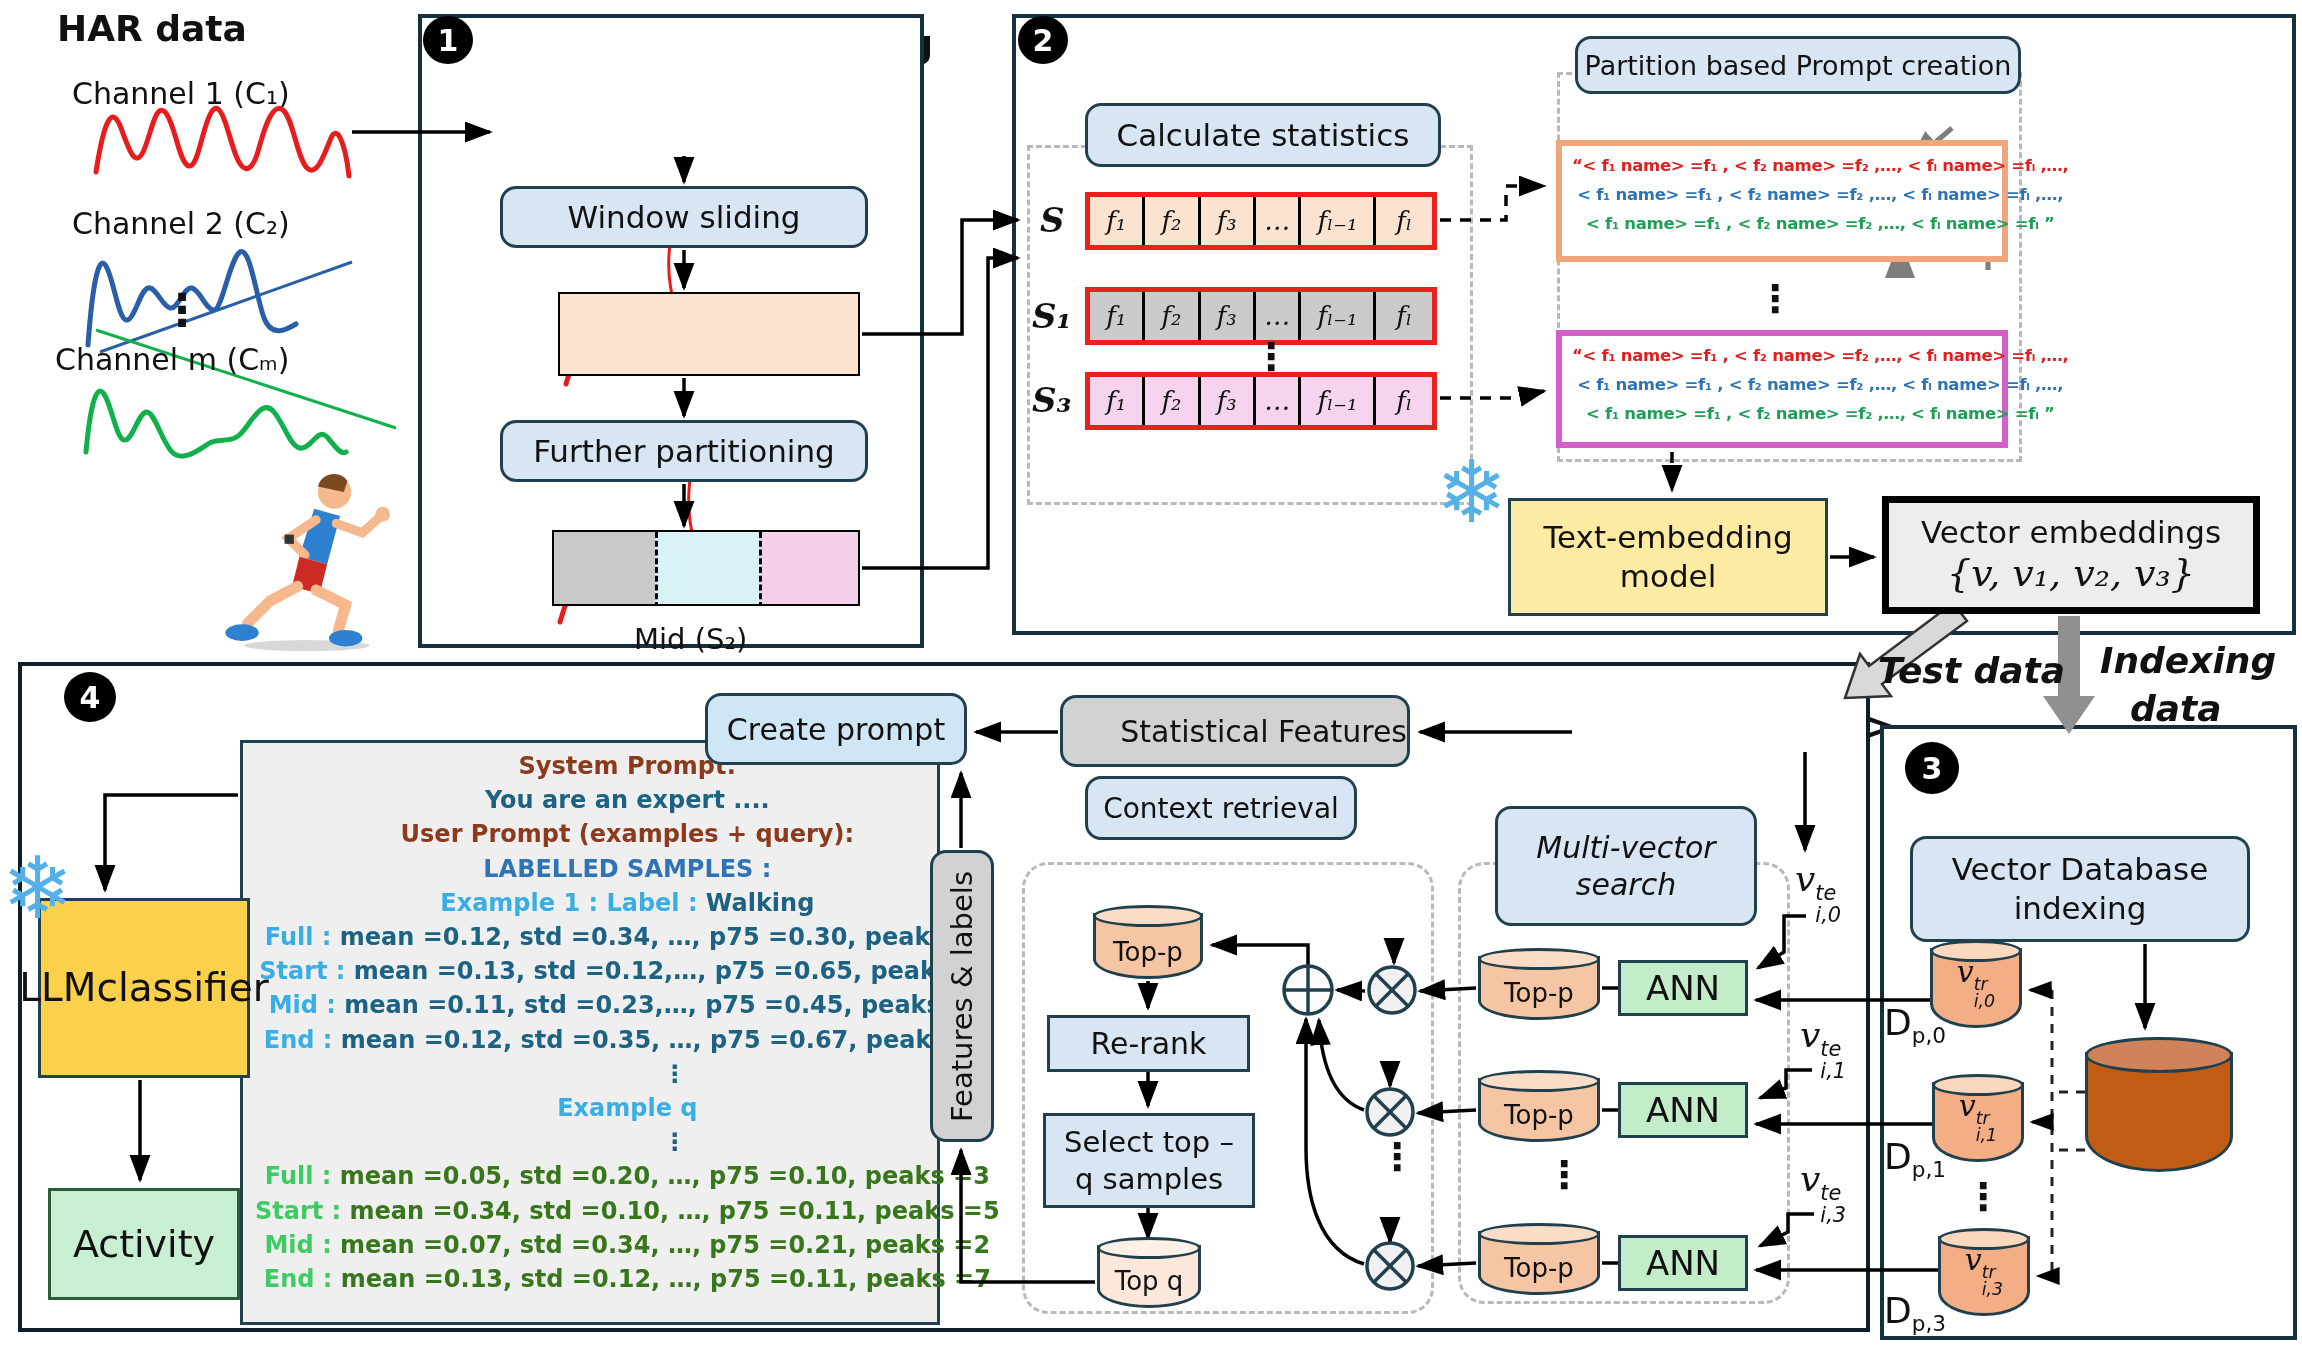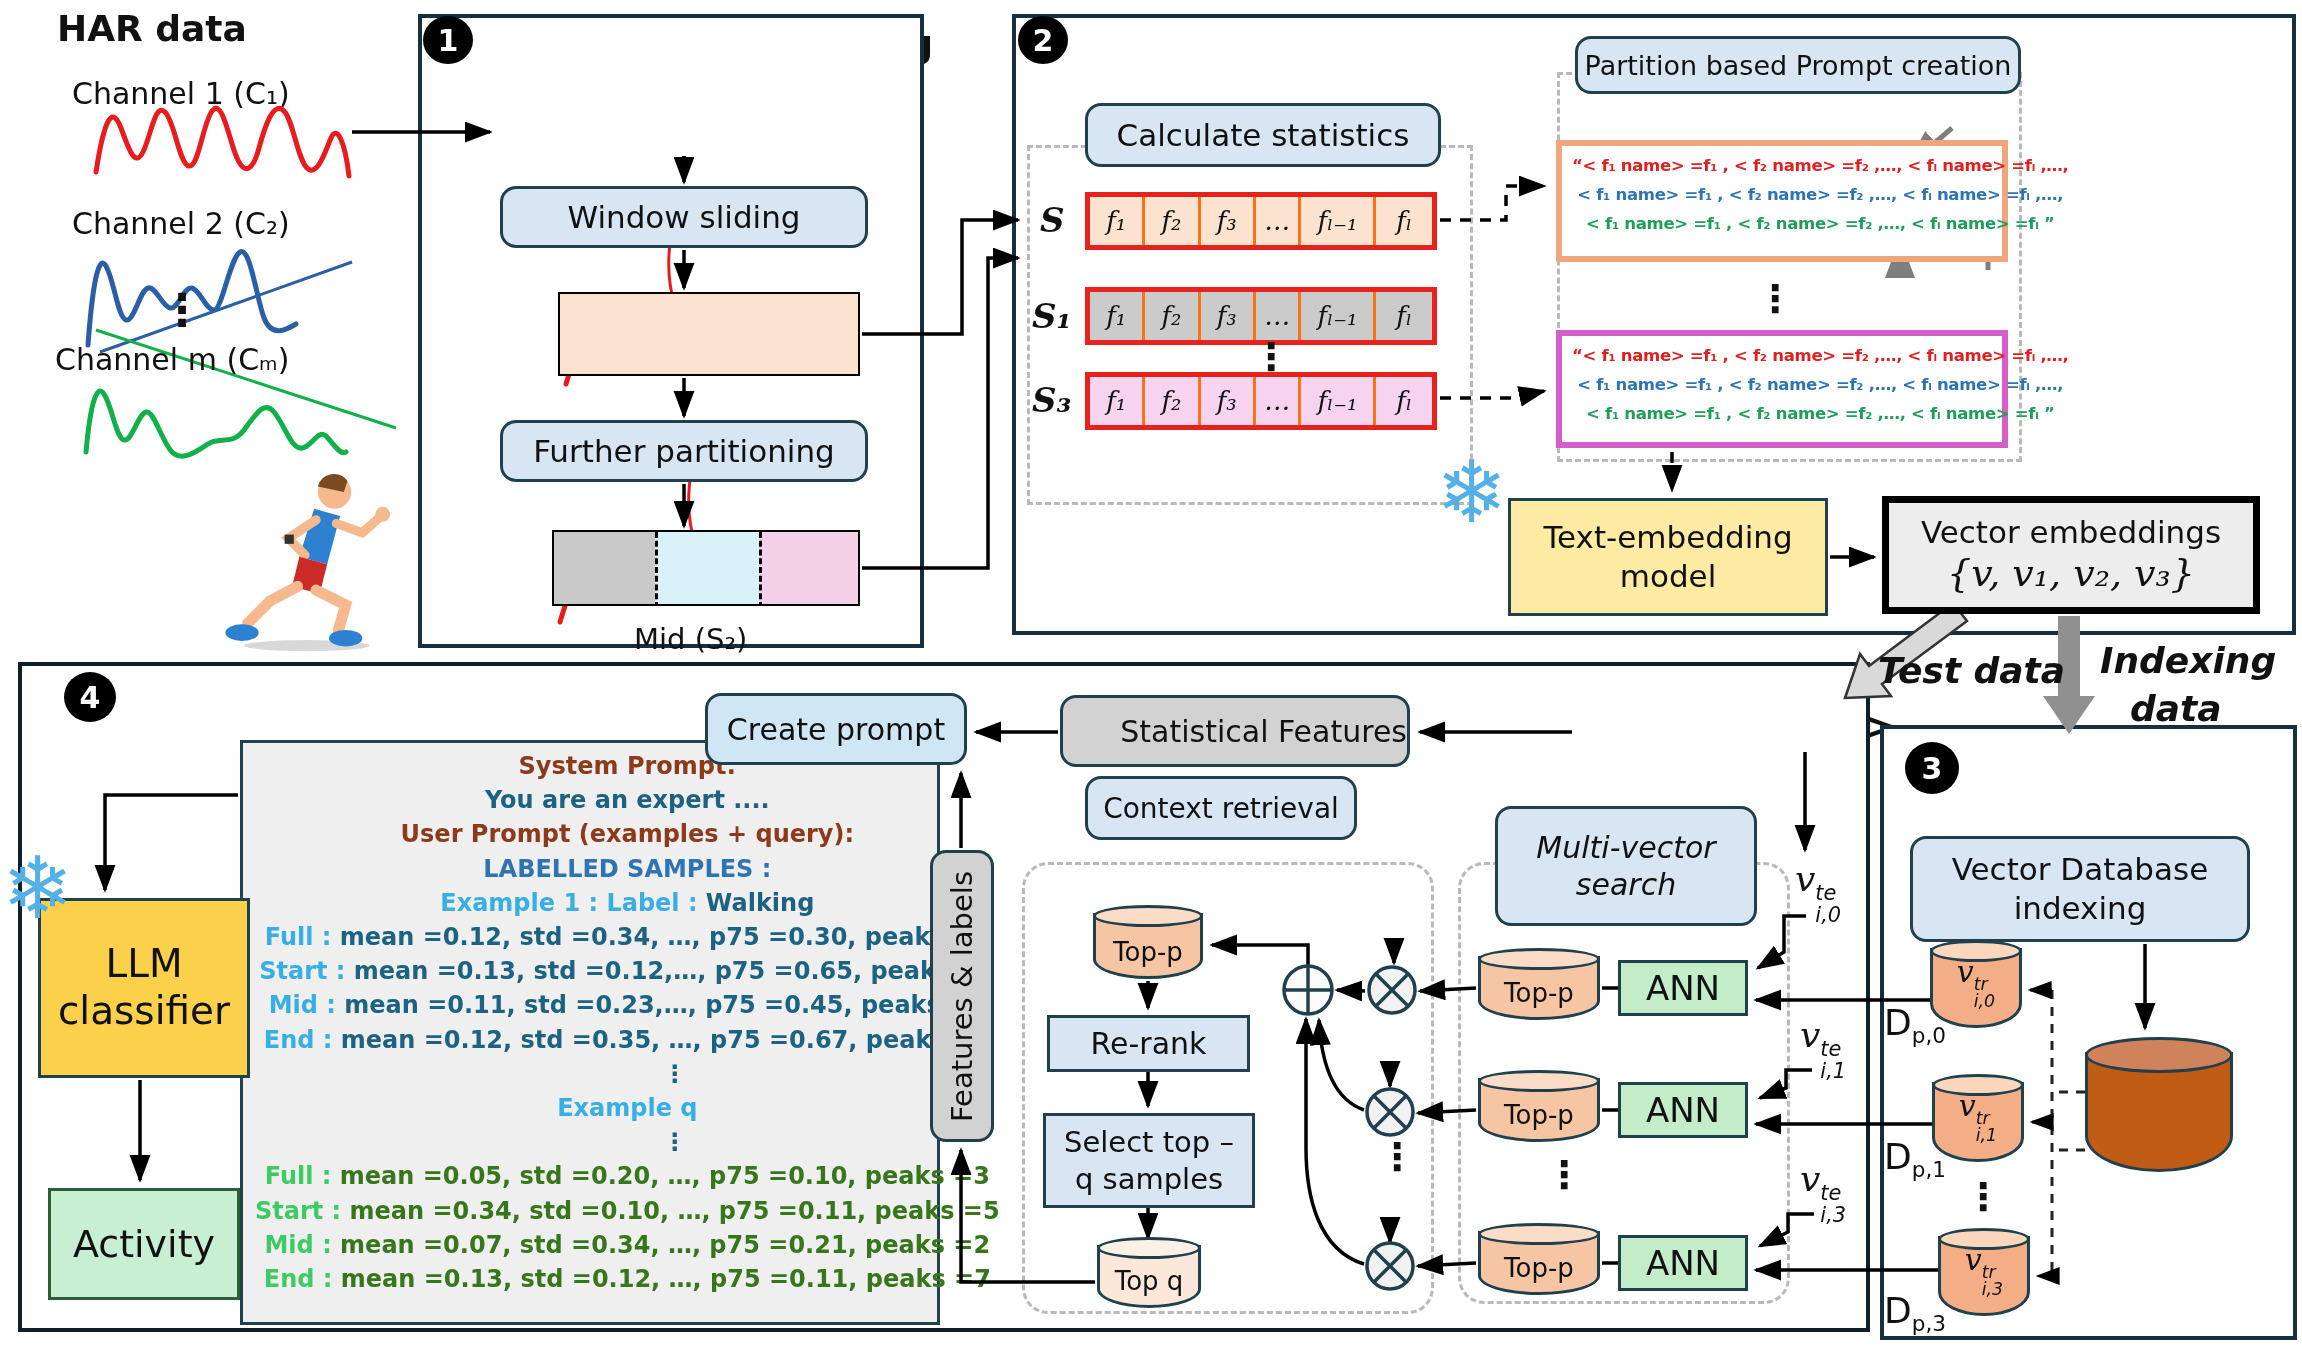--- a/index.html
+++ b/index.html
@@ -20,21 +20,21 @@
   .dashed{position:absolute;border:3px dashed var(--dash);box-sizing:border-box;z-index:2;background:transparent;}
   .badge{position:absolute;background:#000;color:#fff;border-radius:50%;display:flex;align-items:center;justify-content:center;font-weight:bold;z-index:8;}
   .mvar{font-family:"DejaVu Serif", serif;font-style:italic;}
   .ss{display:inline-flex;flex-direction:column;font-size:0.58em;line-height:1.02;vertical-align:-0.45em;font-style:italic;}
   .ss span{display:block;}
   .cyl{position:absolute;border:3px solid var(--ink);border-radius:0 0 50% 50% / 0 0 30% 30%;box-sizing:border-box;display:flex;align-items:flex-end;justify-content:center;z-index:6;}
   .cyl::before{content:"";position:absolute;top:-11px;left:-3px;right:-3px;height:22px;border:3px solid var(--ink);border-radius:50%;background:var(--top,#fff);box-sizing:border-box;}
   .cyl .cl{position:relative;z-index:2;padding-bottom:9px;}
   .cylbig::before{top:-18px;height:36px;}
   .cells{position:absolute;display:flex;border:5px solid #e8211d;background:#fff;box-sizing:border-box;z-index:6;}
-  .cells .c{display:flex;align-items:center;justify-content:center;border-right:3px solid #f97316;font-family:"DejaVu Serif",serif;font-style:italic;font-size:26px;}
+  .cells .c{display:flex;align-items:center;justify-content:center;border-right:3px solid #000000;font-family:"DejaVu Serif",serif;font-style:italic;font-size:26px;}
   .cells .c:last-child{border-right:none;}
   .vdots{position:absolute;font-weight:bold;line-height:0.9;z-index:7;}
   svg.ov{position:absolute;left:0;top:0;z-index:5;pointer-events:none;}
   
   .c-brown{color:#8c3a1c}.c-teal{color:#1c6282}.c-blue{color:#2e74b5}.c-lblue{color:#38aee5}
   .c-dgreen{color:#174f23}.c-glab{color:#3ecb63}.c-gval{color:#37761b}
   .pline{line-height:34.2px;font-size:24px;font-weight:bold;white-space:nowrap;}
   .plp{font-size:16.5px;letter-spacing:-0.3px;line-height:1.75;white-space:nowrap;font-weight:bold;}
   .vert{writing-mode:vertical-rl;transform:rotate(180deg);}
 </style>
@@ -199,21 +199,21 @@
 
   <div class="box rd" style="left:705px;top:693px;width:262px;height:72px;background:#cfe6f4;font-size:30px;z-index:7;">
       <span>Create prompt</span>
     </div>
   <div class="box rd grayb" style="left:1060px;top:695px;width:350px;height:72px;font-size:30px;justify-content:flex-end;">
       <span>Statistical Features</span>
     </div>
   <div class="t b" style="left:1578px;top:704px;font-size:38px;">&lt;Test sample&gt;</div>
 
   <div class="t" style="left:2px;top:838px;font-size:86px;color:#55b0e8;z-index:8;">❄</div>
-  <div class="box" style="left:38px;top:898px;width:212px;height:180px;background:#fbd14b;font-size:39px;flex-direction:column;line-height:1.2;z-index:6;">
+  <div class="box" style="left:38px;top:898px;width:212px;height:180px;background:#fbd14b;font-size:39px;flex-direction:row;line-height:1.2;z-index:6;">
     <span>LLM</span>
       <span>classifier</span>
   </div>
   <div class="box" style="left:48px;top:1188px;width:192px;height:112px;background:#c9efd2;border-color:#2c5e35;font-size:38px;">
       <span>Activity</span>
     </div>
 
   <div class="box rd grayb" style="left:930px;top:850px;width:64px;height:292px;font-size:29px;">
     <span class="vert">Features &amp; labels</span>
   </div>

